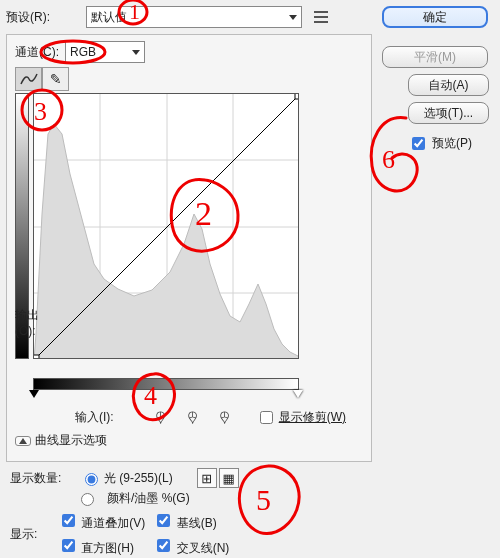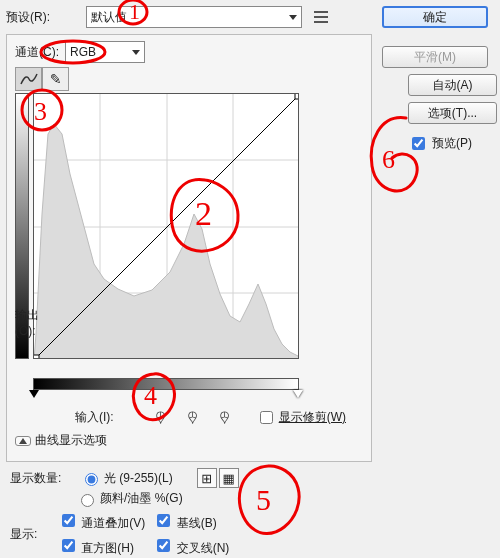--- a/index.html
+++ b/index.html
@@ -54,30 +54,30 @@
   .right-panel {
     width: 116px;
     padding-left: 10px;
     display: flex; flex-direction: column; gap: 6px;
     margin-top: -28px;
   }
   .btn {
     height: 22px;
     border: 1px solid #888;
     background: linear-gradient(#fdfdfd,#e6e6e6);
-    border-radius: 3px;
+    border-radius: 8px;
     display: flex; align-items: center; justify-content: center;
     font-size: 12px;
   }
   .btn-primary {
     border: 2px solid #3a7adf;
     background: linear-gradient(#eaf3ff,#dbe9fb);
   }
   .btn-disabled { color: #9a9a9a; }
-  .btn-small { width: 89px; margin-left: 26px; }
+  .btn-small { width: 81px; margin-left: 26px; }
   .preview-check { margin-left: 26px; margin-top: 4px; display: flex; align-items: center; gap: 4px; }
   
   .curves-wrapper {
     border: 1px solid #bcbcbc;
     background: #f5f5f5;
     padding: 6px 8px 8px 8px;
   }
   .channel-row { gap: 6px; margin-bottom: 4px; }
   .channel-dd { width: 80px; }
   .tool-icons-row { gap: 0; margin-bottom: 2px; }
@@ -248,21 +248,21 @@
             <input type="radio" name="amt" class="radio" checked="" style="">
               <span>光 (9-255)(L)</span>
           </label>
           <span class="grid-icons">
             <span class="grid-icon">⊞</span>
             <span class="grid-icon">▦</span>
           </span>
         </div>
         <div class="row" style="gap:6px; margin-top:2px;">
           <span class="lbl-col"></span>
-          <label style="display:flex;align-items:center;gap:3px;">
+          <label style="display:flex;align-items:flex-start;gap:10px;">
             <input type="radio" name="amt" class="radio" style="">
               <span>颜料/油墨 %(G)</span>
           </label>
         </div>
 
         <div class="show-row">
           <span class="lbl-col" style="width:40px;">显示:</span>
           <div class="show-col">
             <label><input type="checkbox" class="chk" checked="" style=""> <span>通道叠加(V)</span></label>
             <label><input type="checkbox" class="chk" checked="" style=""> <span>直方图(H)</span></label>

